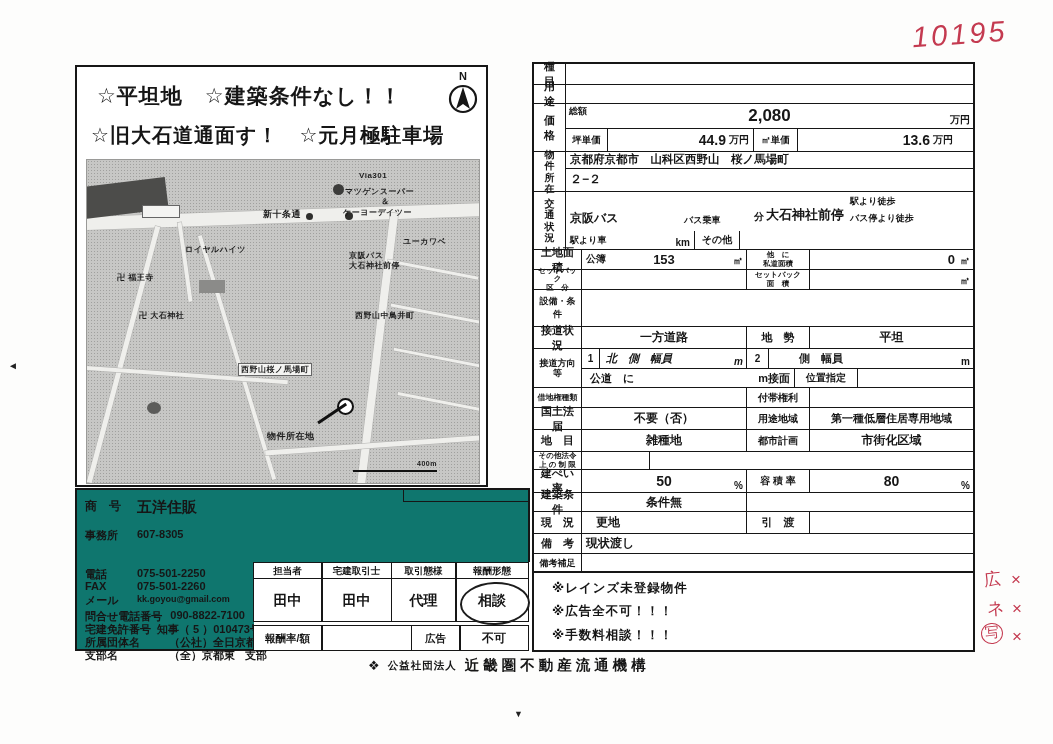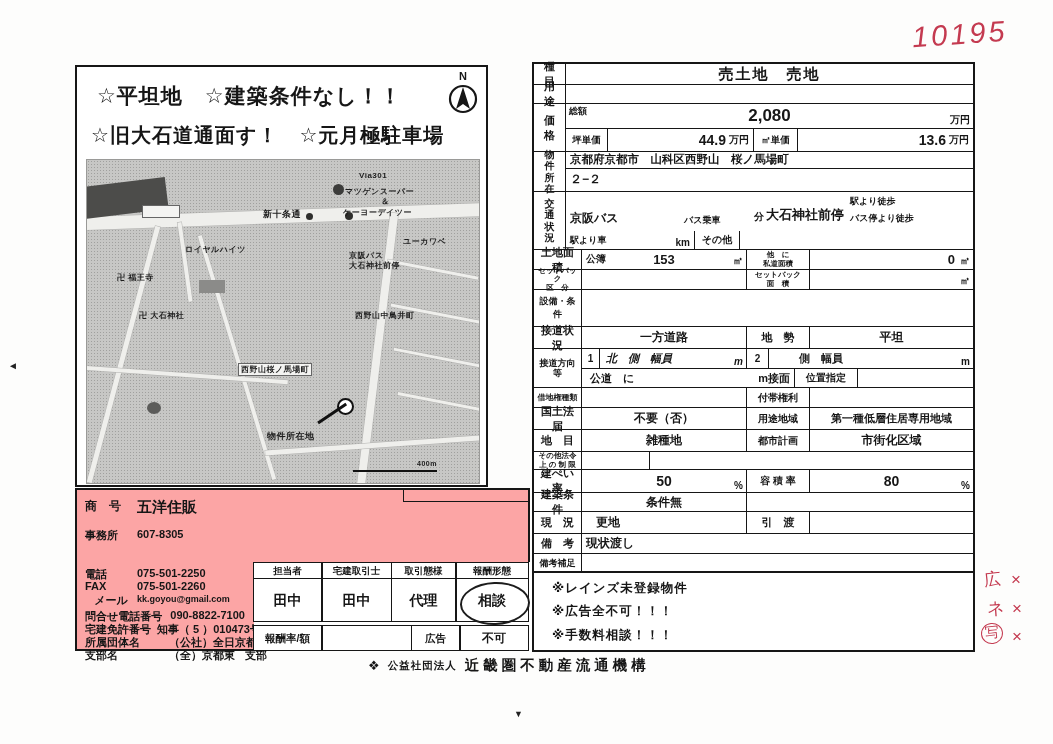--- a/index.html
+++ b/index.html
@@ -13,21 +13,21 @@
   
   .map{position:absolute;left:10px;top:93px;width:392px;height:323px;overflow:hidden;
        background-color:#c7c7c5;
        background-image:radial-gradient(#a0a09e .8px,transparent .95px);
        background-size:3px 3px;outline:1px solid #9a9a98;}
   .road{position:absolute;background:#efefec;box-shadow:0 0 0 .5px #b2b2b0;}
   .mlabel{position:absolute;font-size:8px;font-weight:700;color:#1d1d1d;white-space:nowrap;letter-spacing:.5px;}
   .mbox{background:#f4f4f2;padding:0 2px;outline:.5px solid #666;}
   .blob{position:absolute;background:#8b8b89;}
   
-  .office{left:75px;top:488px;width:455px;height:163px;border:2.5px solid #161616;box-sizing:border-box;background:#fca5a5;}
+  .office{left:75px;top:488px;width:455px;height:163px;border:2.5px solid #161616;box-sizing:border-box;background:#0f766e;}
   .orow{position:absolute;display:flex;font-size:11px;font-weight:700;white-space:nowrap;}
   .olabel{display:inline-block;}
   
   .stbl{position:absolute;left:177px;top:72px;width:278px;background:#fff;}
   .srow{display:flex;}
   .scell{box-sizing:border-box;border:1.5px solid #161616;margin-left:-1.5px;text-align:center;font-weight:700;}
   .shead{height:17px;line-height:15px;font-size:9.5px;}
   .sval{height:44px;line-height:42px;font-size:14px;margin-top:-1.5px;}
   .srate{height:26px;line-height:24px;font-size:10.5px;margin-top:3px;}
   .ellipse{position:absolute;border:2.5px solid #1c1c1c;border-radius:50%;transform:rotate(-2deg);}
@@ -135,21 +135,21 @@
     <span>607-8305</span>
   </div>
   <div class="orow" style="left:8px;top:77px;">
     <span class="olabel" style="width:52px;">電話</span>
     <span>075-501-2250</span>
   </div>
   <div class="orow" style="left:8px;top:90px;">
     <span class="olabel" style="width:52px;">FAX</span>
     <span>075-501-2260</span>
   </div>
-  <div class="orow" style="left:8px;top:103px;text-align:center;">
+  <div class="orow" style="left:8px;top:103px;">
     <span class="olabel" style="width:52px;">メール</span>
     <span style="font-size:9px;line-height:12px;">kk.goyou@gmail.com</span>
   </div>
   <div class="orow" style="left:8px;top:119px;">
     <span class="olabel" style="margin-right:8px;">問合せ電話番号</span>
     <span>090-8822-7100</span>
   </div>
   <div class="orow" style="left:8px;top:132px;">
     <span class="olabel" style="margin-right:6px;">宅建免許番号</span>
     <span>知事（ 5 ）010473号</span>
@@ -185,21 +185,20 @@
     </div>
 
     <div class="ellipse" style="left:206px;top:20px;width:66px;height:39px;"></div>
   </div>
 </div>
 
 <div class="abs rt">
 
   <div class="rrow" style="height:21px;">
     <div class="cell lblN br">種　目</div>
-    <div class="cell vcenter" style="flex:1;font-size:15px;letter-spacing:2px;">売土地　売地</div>
   </div>
 
   <div class="rrow" style="height:19px;">
     <div class="cell lblN br">用　途</div>
     <div class="cell" style="flex:1;"></div>
   </div>
 
   <div class="rrow" style="height:48px;">
     <div class="cell lblN br">価　格</div>
     <div class="col">
@@ -210,21 +209,21 @@
           <span class="unitBR">万円</span>
         </div>
       </div>
       <div class="subrow last" style="height:22px;">
         <div class="cell br" style="width:42px;justify-content:center;font-size:9.5px;">坪単価</div>
         <div class="cell br" style="width:146px;justify-content:flex-end;padding-right:4px;gap:3px;">
           <span style="font-size:14px;">44.9</span>
           <span style="font-size:10px;">万円</span>
         </div>
         <div class="cell br" style="width:44px;justify-content:center;font-size:9.5px;">㎡単価</div>
-        <div class="cell" style="flex:1;justify-content:flex-end;padding-right:4px;gap:3px;">
+        <div class="cell" style="flex:1;justify-content:flex-end;padding-right:20px;gap:3px;">
           <span style="font-size:14px;">13.6</span>
           <span style="font-size:10px;">万円</span>
         </div>
       </div>
     </div>
   </div>
 
   <div class="rrow" style="height:40px;">
     <div class="cell lblN br tiny" style="font-size:10px;">
       <span>物　件</span>

